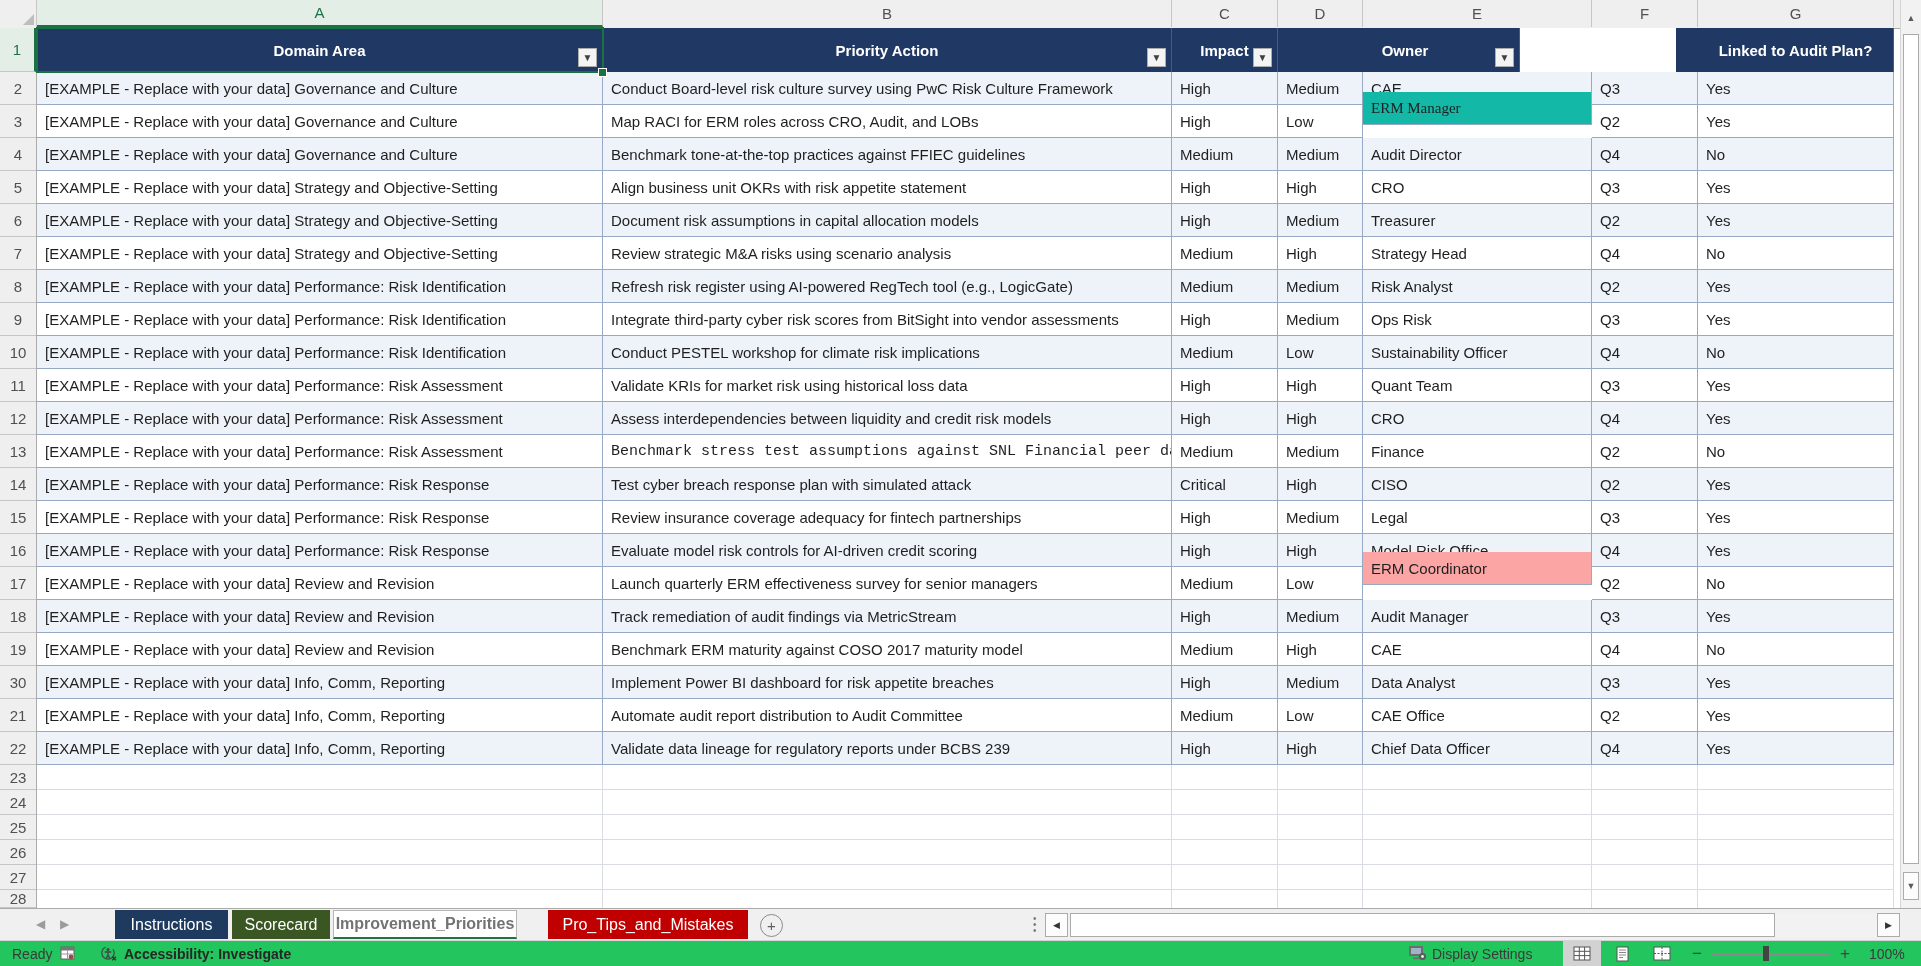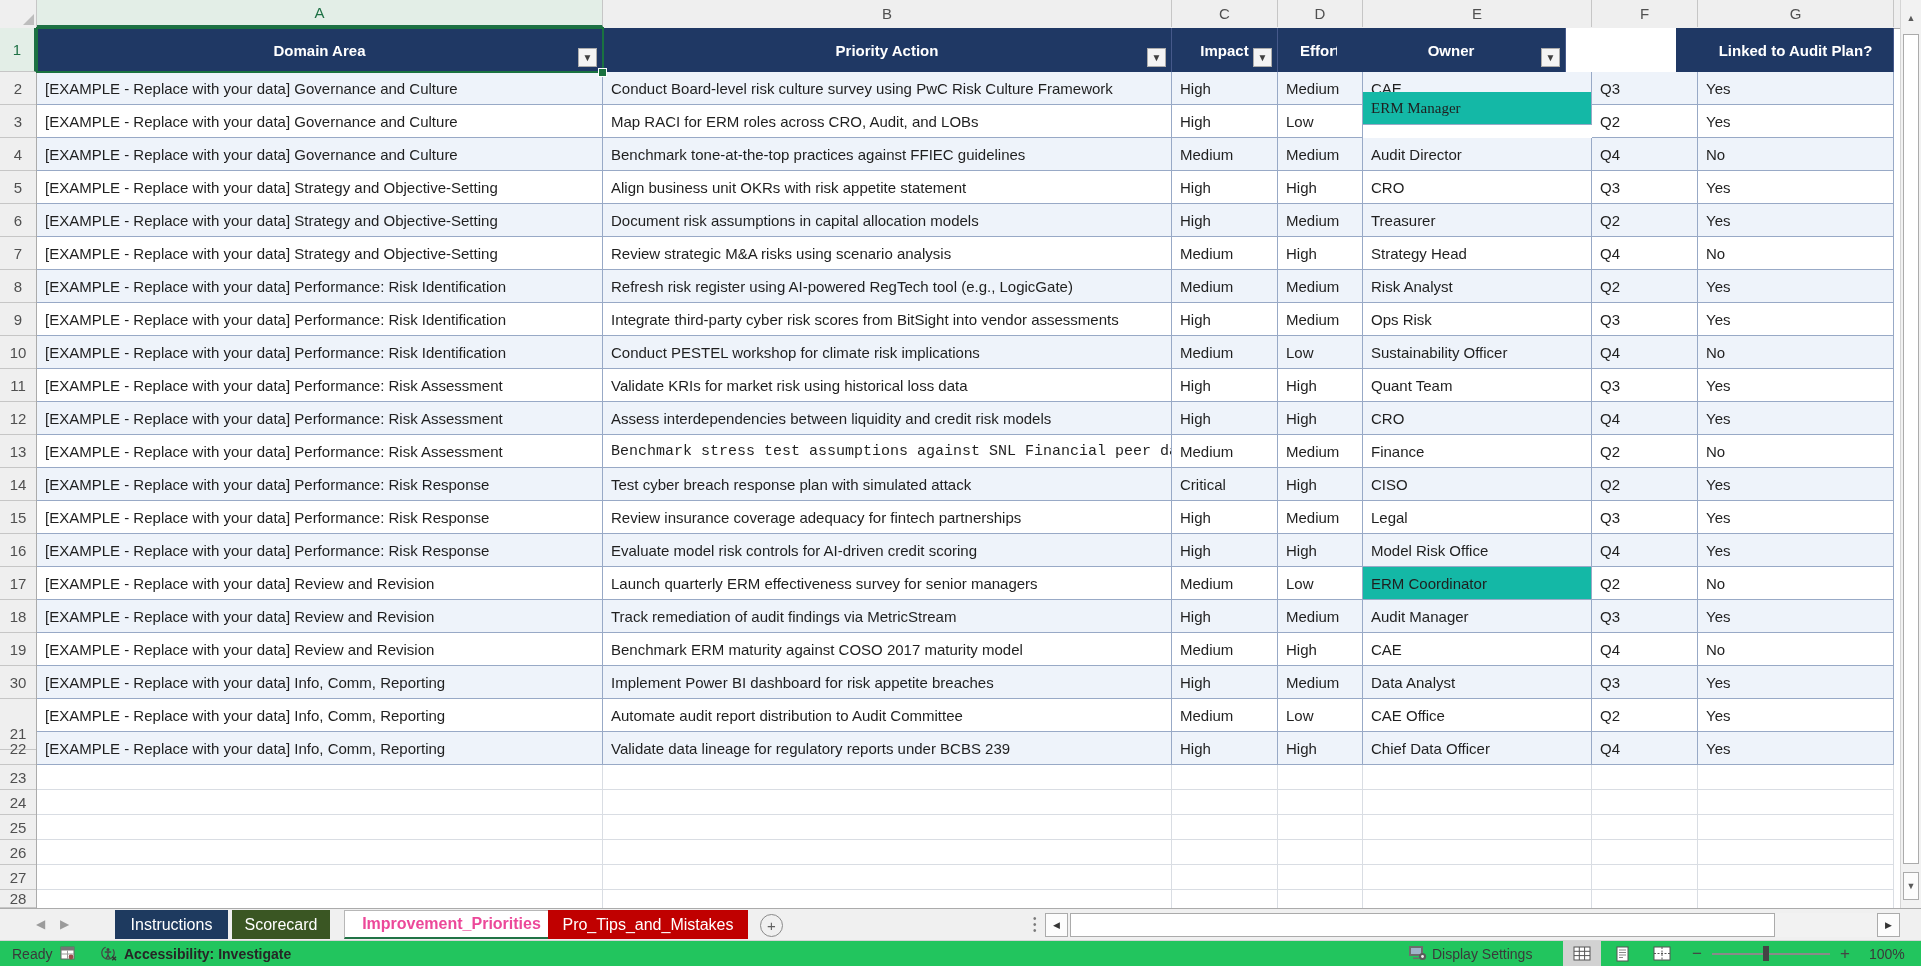--- a/index.html
+++ b/index.html
@@ -94,21 +94,21 @@
       <div class="rownum" style="top: 341px; height: 33px;">11</div>
       <div class="rownum" style="top: 374px; height: 33px;">12</div>
       <div class="rownum" style="top: 407px; height: 33px;">13</div>
       <div class="rownum" style="top: 440px; height: 33px;">14</div>
       <div class="rownum" style="top: 473px; height: 33px;">15</div>
       <div class="rownum" style="top: 506px; height: 33px;">16</div>
       <div class="rownum" style="top: 539px; height: 33px;">17</div>
       <div class="rownum" style="top: 572px; height: 33px;">18</div>
       <div class="rownum" style="top: 605px; height: 33px;">19</div>
       <div class="rownum" style="top: 638px; height: 33px;">30</div>
-      <div class="rownum" style="top: 671px; height: 33px; margin-top: 18px;">21</div>
+      <div class="rownum" style="top: 671px; height: 33px;">21</div>
       <div class="rownum" style="top: 704px; height: 33px;">22</div>
       <div class="rownum" style="top: 737px; height: 25px;">23</div>
       <div class="rownum" style="top: 762px; height: 25px;">24</div>
       <div class="rownum" style="top: 787px; height: 25px;">25</div>
       <div class="rownum" style="top: 812px; height: 25px;">26</div>
       <div class="rownum" style="top: 837px; height: 25px;">27</div>
       <div class="rownum" style="top: 862px; height: 18px;">28</div>
     </div>
 
   <div id="grid">
@@ -121,21 +121,21 @@
         <div class="fbtn">▼</div>
       </div>
       <div class="hcell" style="left: 1135px; width: 106px;">
         <span>Impact</span>
         <div class="fbtn">▼</div>
       </div>
       <div class="hcell" style="left: 1241px; width: 85px;">
         <span>Effort</span>
         <div class="fbtn">▼</div>
       </div>
-      <div class="hcell" style="left: 1300px; width: 229px;">
+      <div class="hcell" style="left: 1254px; width: 229px;">
         <span>Owner</span>
         <div class="fbtn">▼</div>
       </div>
       <div class="hcell" style="left: 1639px; width: 106px;">
         <span>Timeline</span>
         <div class="fbtn">▼</div>
       </div>
       <div class="hcell" style="left: 1661px; width: 196px;">
         <span>Linked to Audit Plan?</span>
       </div>
@@ -241,21 +241,21 @@
       <div class="dcell" style="left: 566px; width: 569px; top: 506px; background: rgb(238, 243, 250);">Evaluate model risk controls for AI-driven credit scoring</div>
       <div class="dcell" style="left: 1135px; width: 106px; top: 506px; background: rgb(238, 243, 250);">High</div>
       <div class="dcell" style="left: 1241px; width: 85px; top: 506px; background: rgb(238, 243, 250);">High</div>
       <div class="dcell" style="left: 1326px; width: 229px; top: 506px; background: rgb(238, 243, 250);">Model Risk Office</div>
       <div class="dcell" style="left: 1555px; width: 106px; top: 506px; background: rgb(238, 243, 250);">Q4</div>
       <div class="dcell" style="left: 1661px; width: 196px; top: 506px; background: rgb(238, 243, 250);">Yes</div>
       <div class="dcell" style="left: 0px; width: 566px; top: 539px; background: rgb(255, 255, 255);">[EXAMPLE - Replace with your data] Review and Revision</div>
       <div class="dcell" style="left: 566px; width: 569px; top: 539px; background: rgb(255, 255, 255);">Launch quarterly ERM effectiveness survey for senior managers</div>
       <div class="dcell" style="left: 1135px; width: 106px; top: 539px; background: rgb(255, 255, 255);">Medium</div>
       <div class="dcell" style="left: 1241px; width: 85px; top: 539px; background: rgb(255, 255, 255);">Low</div>
-      <div class="dcell" style="left: 1326px; width: 229px; top: 539px; background: #14b8a6;">ERM Coordinator</div>
+      <div class="dcell" style="left: 1326px; width: 229px; top: 524px; background: #fca5a5;">ERM Coordinator</div>
       <div class="dcell" style="left: 1555px; width: 106px; top: 539px; background: rgb(255, 255, 255);">Q2</div>
       <div class="dcell" style="left: 1661px; width: 196px; top: 539px; background: rgb(255, 255, 255);">No</div>
       <div class="dcell" style="left: 0px; width: 566px; top: 572px; background: rgb(238, 243, 250);">[EXAMPLE - Replace with your data] Review and Revision</div>
       <div class="dcell" style="left: 566px; width: 569px; top: 572px; background: rgb(238, 243, 250);">Track remediation of audit findings via MetricStream</div>
       <div class="dcell" style="left: 1135px; width: 106px; top: 572px; background: rgb(238, 243, 250);">High</div>
       <div class="dcell" style="left: 1241px; width: 85px; top: 572px; background: rgb(238, 243, 250);">Medium</div>
       <div class="dcell" style="left: 1326px; width: 229px; top: 572px; background: rgb(238, 243, 250);">Audit Manager</div>
       <div class="dcell" style="left: 1555px; width: 106px; top: 572px; background: rgb(238, 243, 250);">Q3</div>
       <div class="dcell" style="left: 1661px; width: 196px; top: 572px; background: rgb(238, 243, 250);">Yes</div>
       <div class="dcell" style="left: 0px; width: 566px; top: 605px; background: rgb(255, 255, 255);">[EXAMPLE - Replace with your data] Review and Revision</div>
@@ -308,21 +308,21 @@
     <div id="vthumb"></div>
     <div class="sbtn boxed" style="top:872px;height:28px;">▼</div>
   </div>
 
   <div id="tabstrip">
     <div class="navarr" style="left:36px;">◀</div>
     <div class="navarr" style="left:60px;">▶</div>
     <div id="tabs-holder">
         <div class="sheettab" style="left: 115px; width: 113px; background: rgb(30, 58, 95); color: rgb(255, 255, 255);">Instructions</div>
         <div class="sheettab" style="left: 232px; width: 98px; background: rgb(58, 86, 35); color: rgb(255, 255, 255);">Scorecard</div>
-        <div class="sheettab active" style="left: 344px; width: 215px; background: rgb(255, 255, 255); color: #ec4899;">Improvement_Priorities</div>
+        <div class="sheettab active" style="left: 333px; width: 184px; background: rgb(255, 255, 255); color: #737373;">Improvement_Priorities</div>
         <div class="sheettab" style="left: 548px; width: 200px; background: rgb(192, 0, 0); color: rgb(255, 255, 255);">Pro_Tips_and_Mistakes</div>
       </div>
     <div id="addsheet">
         <span>+</span>
       </div>
     <div id="tabdots">•<br>•<br>•</div>
     <div id="hscroll">
       <div id="hleft">◀</div>
       <div id="hthumb"></div>
       <div id="hright">▶</div>

